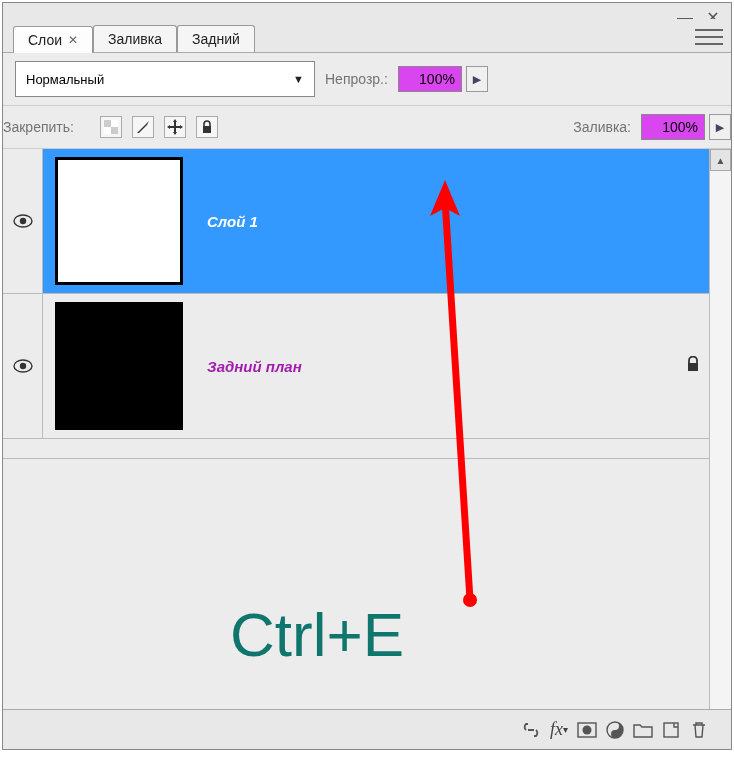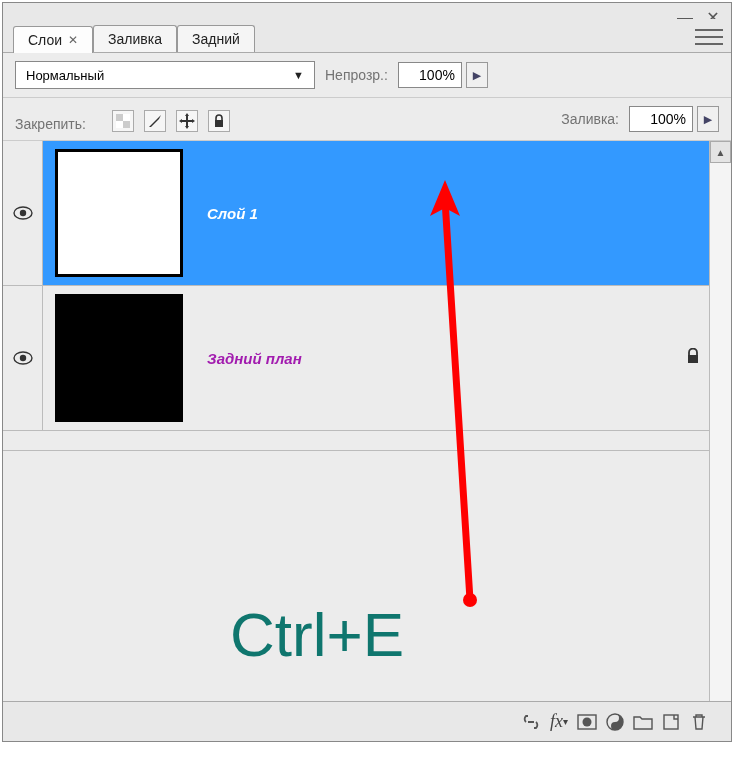--- a/index.html
+++ b/index.html
@@ -67,51 +67,51 @@
   .menu-icon span { height:2px; background:#666; display:block; }
   .row {
     display:flex; align-items:center;
     padding: 8px 12px;
     gap: 10px;
     border-bottom:1px solid #ccc;
     background:#ececec;
   }
   .blend-select {
     flex:0 0 300px;
-    height:28px;
+    height:36px;
     background:#fff;
     border:1px solid #888;
     display:flex; align-items:center; justify-content:space-between;
     padding:0 10px;
     cursor:pointer;
   }
   .blend-select .arrow { font-size:11px; color:#222; }
   .label { font-size:14px; color:#737373; }
   .pct-box {
     display:flex; align-items:center; gap:4px;
   }
   .pct-input {
     width:64px; height:26px;
     border:1px solid #888;
-    background:#ffffff;
+    background:#d946ef;
     text-align:right;
     padding:0 6px;
     font-size:14px;
   }
   .pct-arrow {
     width:22px; height:26px;
     border:1px solid #999;
     background:#f0f0f0;
     display:flex; align-items:center; justify-content:center;
     font-size:11px; color:#446;
     cursor:pointer;
   }
   .lock-row {
-    display:flex; align-items:flex-end;
-    padding:8px 12px;
+    display:flex; align-items:center;
+    padding:8px 0;
     gap:26px;
     border-bottom:1px solid #ccc;
     background:#ececec;
   }
   .lock-icons { display:flex; gap:10px; align-items:center; }
   .lock-btn {
     width:22px; height:22px;
     border:1px solid #aaa;
     background:#f6f6f6;
     display:flex; align-items:center; justify-content:center;

